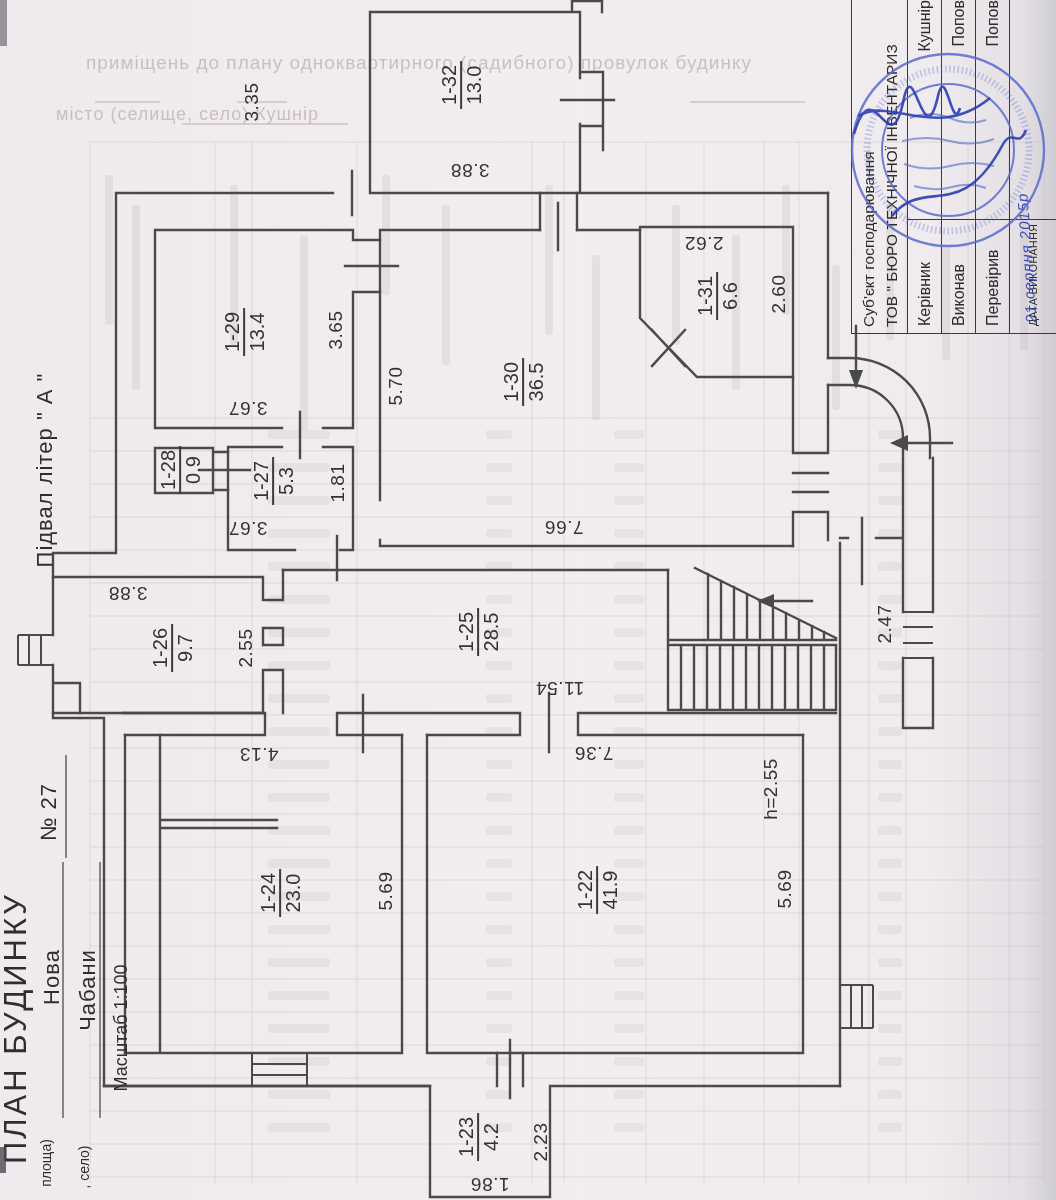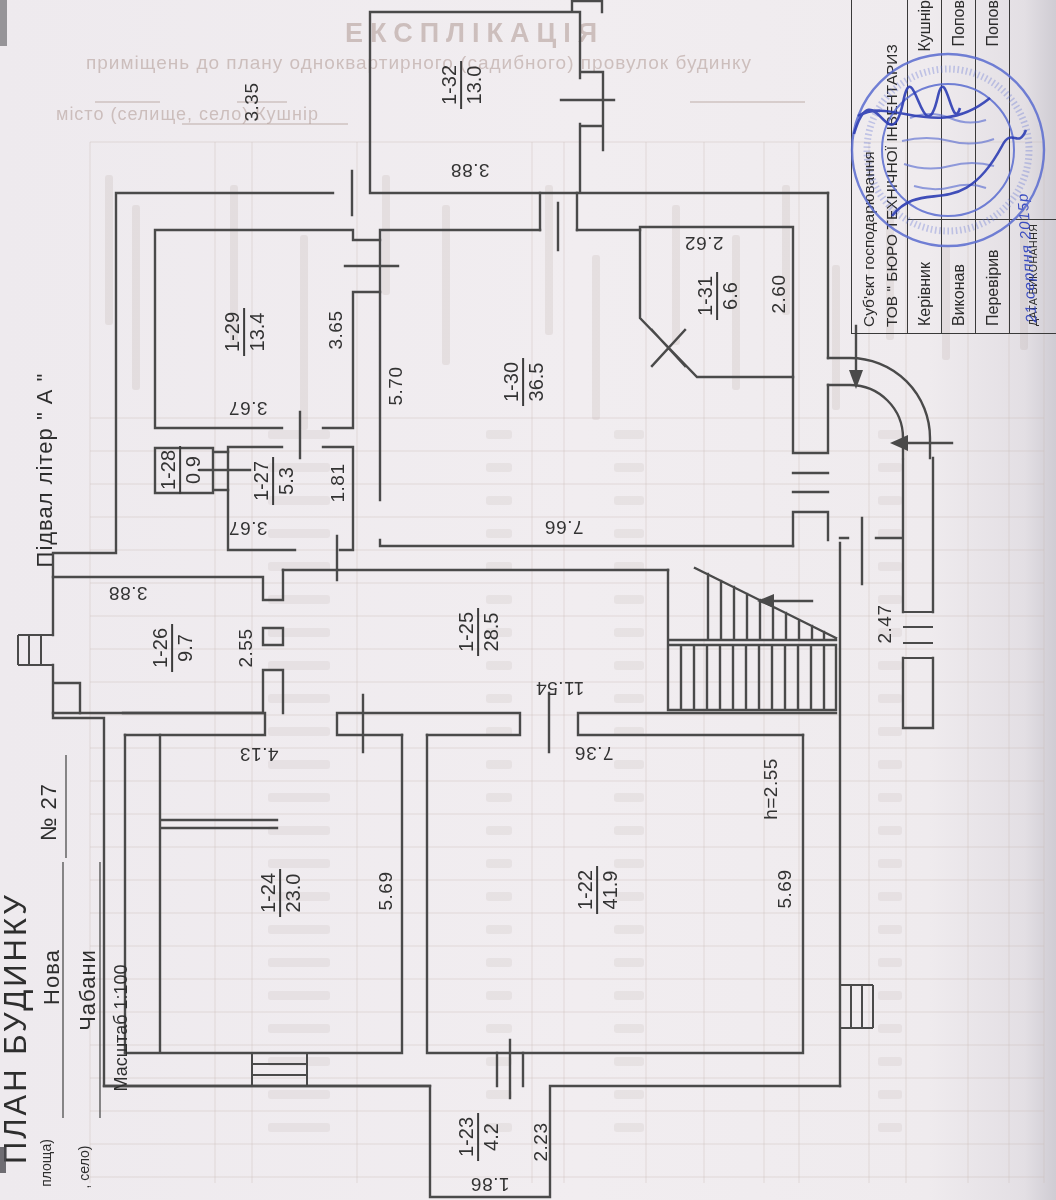--- a/index.html
+++ b/index.html
@@ -42,21 +42,20 @@
 </style>
 </head>
 <body>
 
 <div id="paper">
 
   <svg id="bleedgrid" width="1056" height="1200">
       <path d="M90,142 V1183 M215,142 V1183 M252,142 V1183 M357,142 V1183 M532,142 V1183 M564,142 V1183 M646,142 V1183 M704,142 V1183 M764,142 V1183 M799,142 V1183 M869,142 V1183 M906,142 V1183 M968,142 V1183 M1009,142 V1183 M1044,142 V1183 M90,142 H1044 M90,418 H1044 M90,451 H1044 M90,484 H1044 M90,517 H1044 M90,550 H1044 M90,583 H1044 M90,616 H1044 M90,649 H1044 M90,682 H1044 M90,715 H1044 M90,748 H1044 M90,781 H1044 M90,814 H1044 M90,847 H1044 M90,880 H1044 M90,913 H1044 M90,946 H1044 M90,979 H1044 M90,1012 H1044 M90,1045 H1044 M90,1078 H1044 M90,1111 H1044 M90,1144 H1044 M90,1177 H1044 " stroke="#cbb9b4" stroke-width="1" fill="none" opacity="0.42"></path>
     </svg>
 
-  <div class="bleed bleed-title" style="left:345px;top:18px;">ЕКСПЛІКАЦІЯ</div>
   <div class="bleed bleed-sub" style="left:86px;top:52px;">приміщень до плану одноквартирного (садибного) провулок будинку</div>
   <div class="bleed bleed-form" style="left:56px;top:104px;">місто (селище, село)      Кушнір</div>
   <svg width="1056" height="1200" style="opacity:.5">
     <path d="M95,102 H160 M237,102 H287 M690,102 H805 M182,124 H348" stroke="#b09a94" stroke-width="1.4" fill="none"></path>
   </svg>
   <div id="smudges">
       <div class="smudge" style="left: 105px; top: 175px; width: 8px; height: 150px; opacity: 0.16;"></div>
       <div class="smudge" style="left: 132px; top: 205px; width: 8px; height: 185px; opacity: 0.16;"></div>
       <div class="smudge" style="left: 230px; top: 185px; width: 8px; height: 160px; opacity: 0.16;"></div>
       <div class="smudge" style="left: 300px; top: 235px; width: 8px; height: 195px; opacity: 0.16;"></div>

